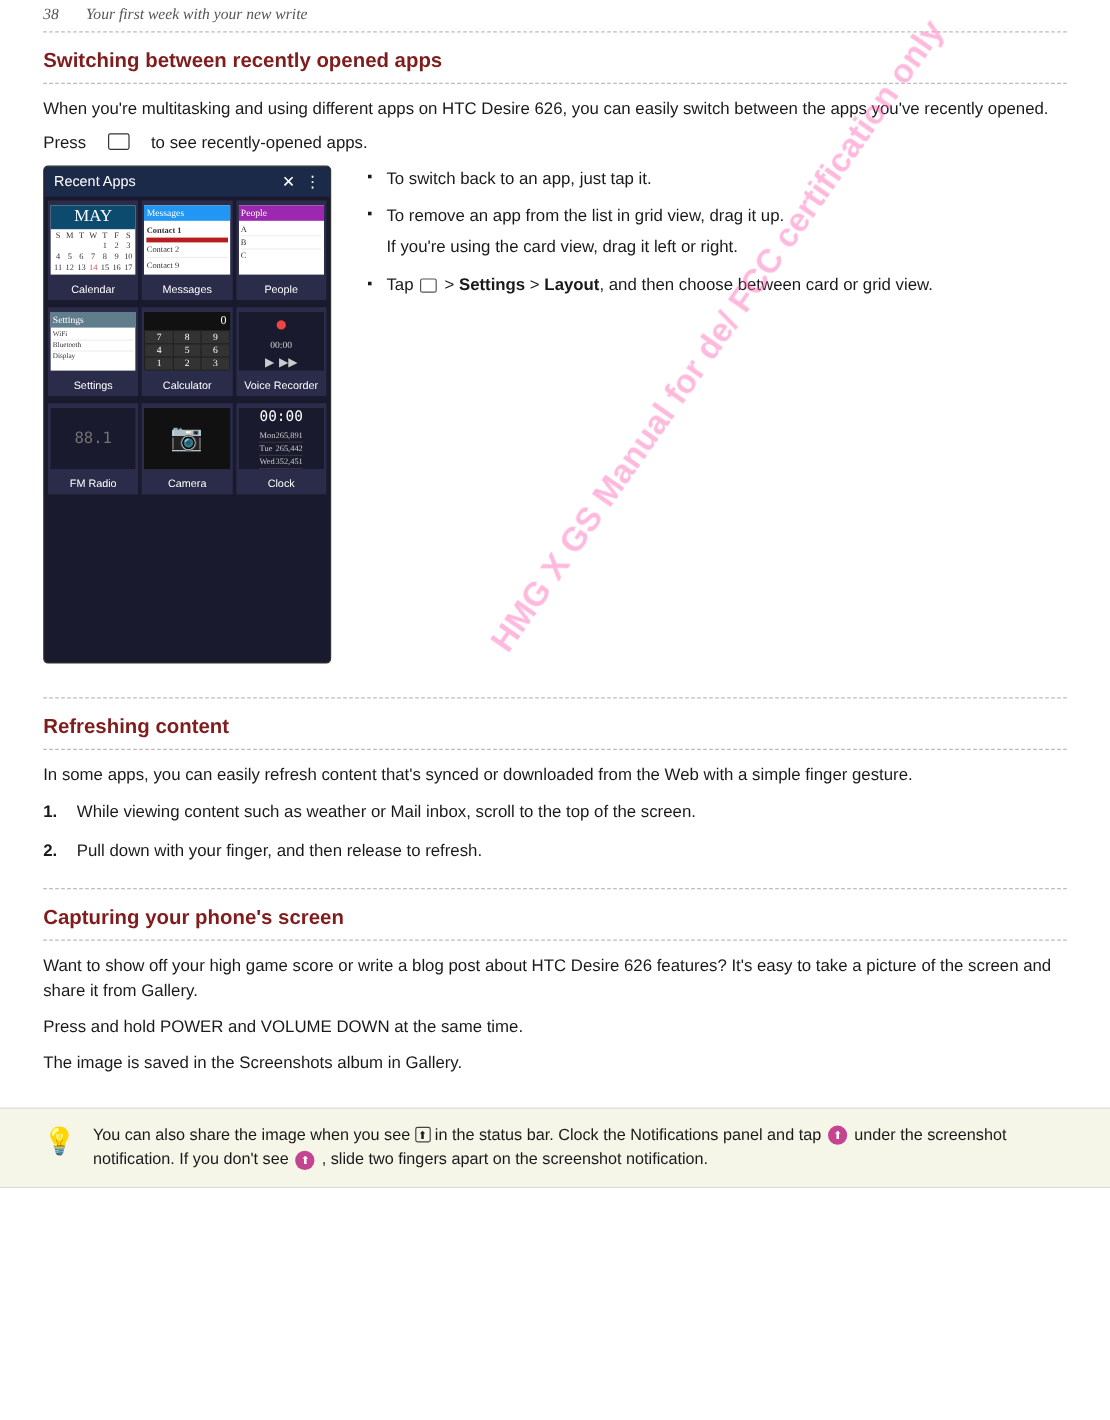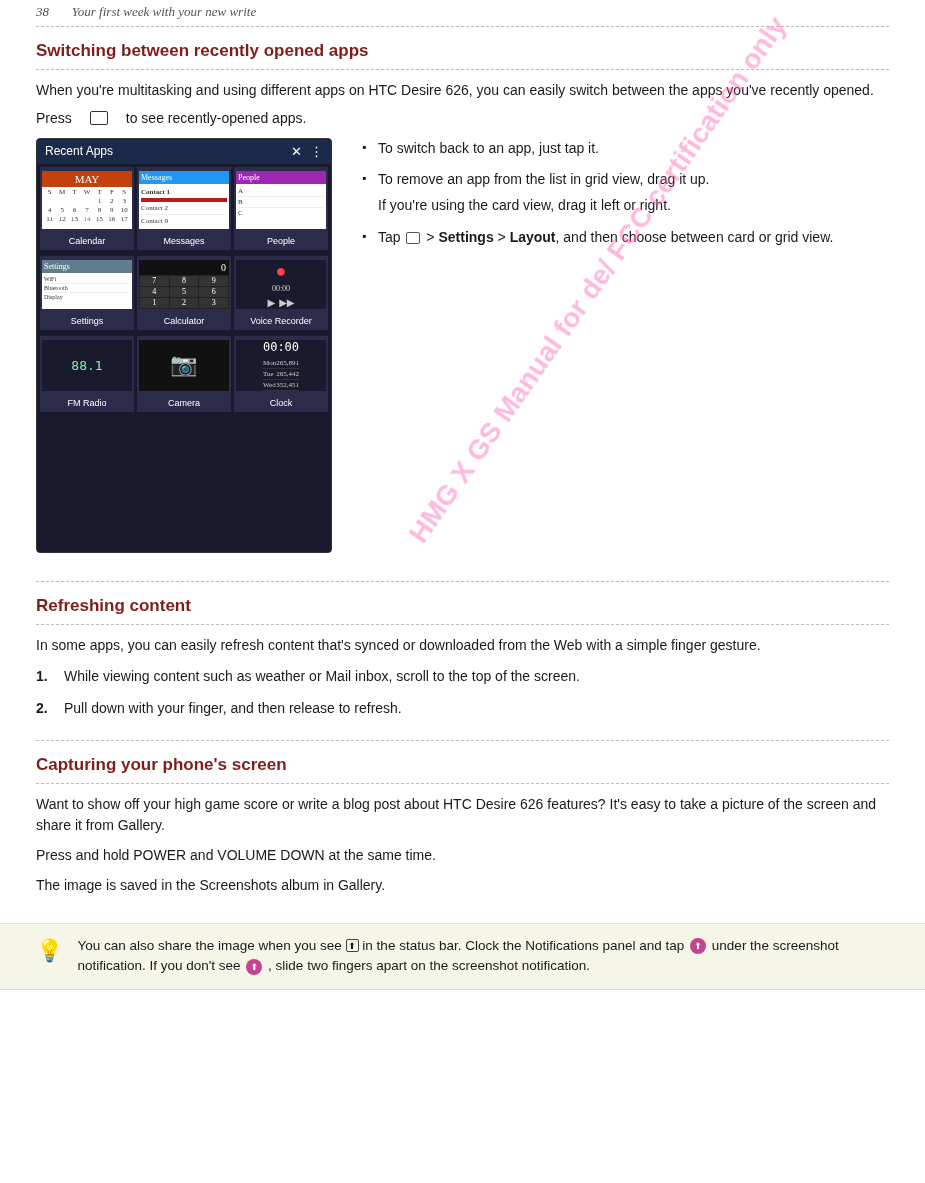--- a/index.html
+++ b/index.html
@@ -55,21 +55,21 @@
     }
 
     .recent-apps-area {
       display: flex;
       gap: 28px;
       margin-bottom: 18px;
       align-items: flex-start;
     }
 
     .phone-screenshot {
-      width: 296px;
+      width: 240px;
       min-height: 415px;
       background: #1a1a2e;
       border-radius: 4px;
       overflow: hidden;
       flex-shrink: 0;
       border: 1px solid #333;
     }
 
     .phone-top-bar {
       background: #1c2a4a;
@@ -215,23 +215,23 @@
 
     .calendar-mini {
       background: #fff;
       width: 100%;
       height: 100%;
       display: flex;
       flex-direction: column;
     }
 
     .cal-header {
-      background: #c2410c;
+      background: #0c4a6e;
       color: #fff;
-      font-size: 11px;
+      font-size: 14px;
       text-align: center;
       padding: 2px;
     }
 
     .cal-body {
       font-size: 7px;
       color: #333;
       padding: 1px 2px;
       display: grid;
       grid-template-columns: repeat(7, 1fr);
@@ -506,21 +506,21 @@
               </div>
             </div>
             <span class="app-cell-label">Voice Recorder</span>
           </div>
         </div>
 
         <div class="apps-grid" style="padding-bottom:3px;">
           <div class="app-cell">
             <div class="small-screen-content">
               <div class="fm-radio-mini">
-                <div style="color:#86efac;font-size:13px;font-family:monospace;">88.1</div>
+                <div style="color:#737373;font-size:13px;font-family:monospace;">88.1</div>
               </div>
             </div>
             <span class="app-cell-label">FM Radio</span>
           </div>
 
           <div class="app-cell">
             <div class="small-screen-content">
               <div class="camera-mini">
                 <div style="color:#555;font-size:22px;">📷</div>
               </div>

